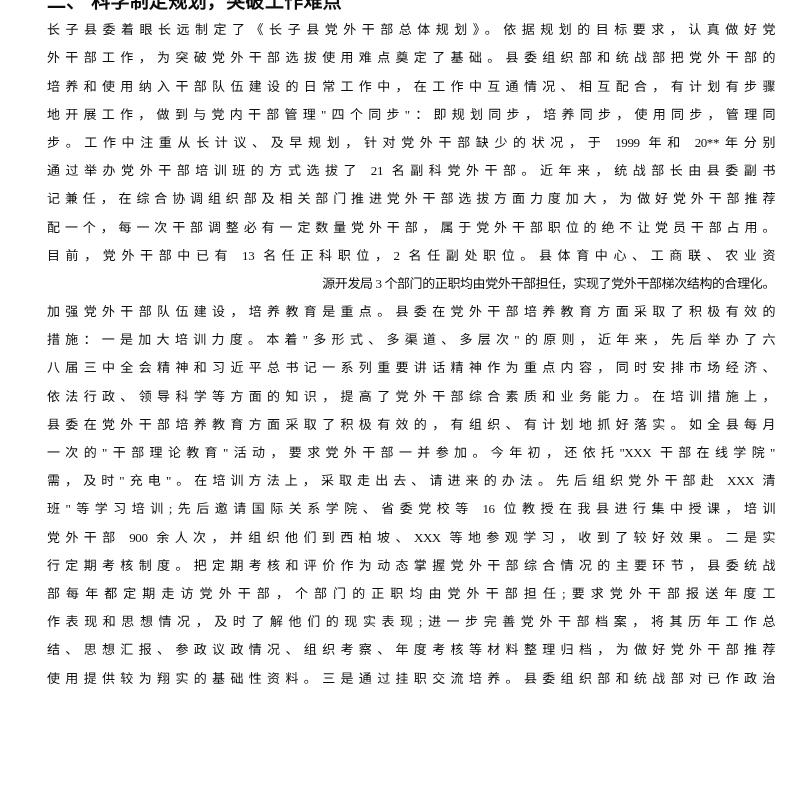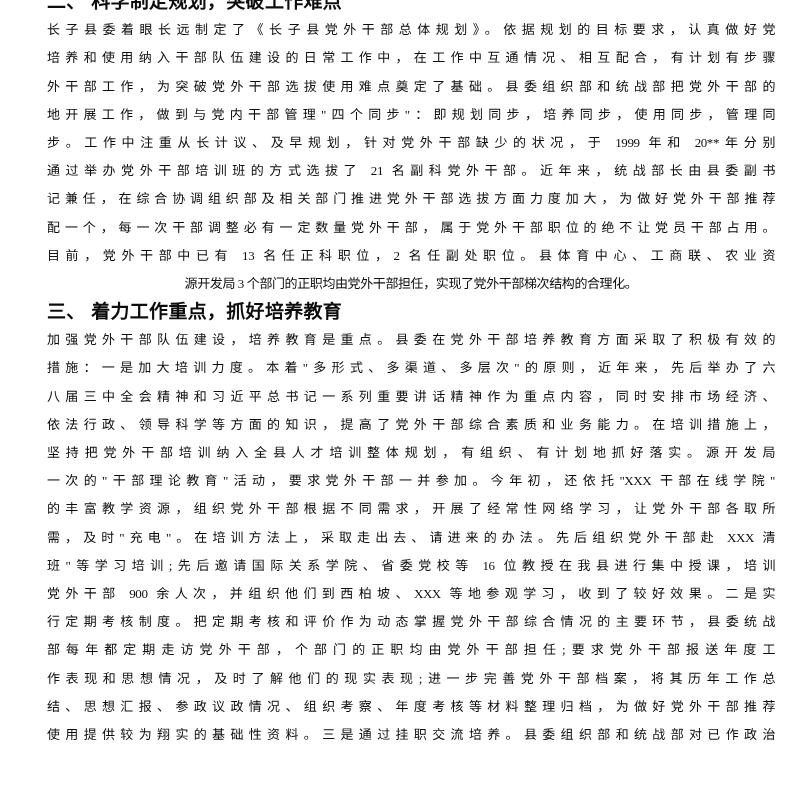--- a/index.html
+++ b/index.html
@@ -33,55 +33,53 @@
   }
   
   .line.j {
     white-space: normal;
     text-align: justify;
     text-align-last: justify;
   }
   
   .line.e {
     white-space: normal;
-    text-align: center;
+    text-align: right;
   }
   
   .line.h {
     font-family: "Liberation Sans", "DejaVu Sans", sans-serif;
     font-weight: bold;
     font-size: 19px;
     letter-spacing: 0.3px;
     text-align: left;
     white-space: nowrap;
   }
 </style>
 </head>
 <body style="background: rgb(255, 255, 255);">
 
 <div class="page" style="color: rgb(13, 13, 13);">
     <div class="line h">二、 科学制定规划，突破工作难点</div>
     <div class="line j">长子县委着眼长远制定了《长子县党外干部总体规划》。依据规划的目标要求，认真做好党</div>
+    <div class="line j">外干部工作，为突破党外干部选拔使用难点奠定了基础。县委组织部和统战部把党外干部的</div>
     <div class="line j">培养和使用纳入干部队伍建设的日常工作中，在工作中互通情况、相互配合，有计划有步骤</div>
-    <div class="line j">外干部工作，为突破党外干部选拔使用难点奠定了基础。县委组织部和统战部把党外干部的</div>
     <div class="line j">地开展工作，做到与党内干部管理"四个同步"：即规划同步，培养同步，使用同步，管理同</div>
     <div class="line j">步。工作中注重从长计议、及早规划，针对党外干部缺少的状况，于 1999 年和 20**年分别</div>
     <div class="line j">通过举办党外干部培训班的方式选拔了 21 名副科党外干部。近年来，统战部长由县委副书</div>
     <div class="line j">记兼任，在综合协调组织部及相关部门推进党外干部选拔方面力度加大，为做好党外干部推荐</div>
     <div class="line j">配一个，每一次干部调整必有一定数量党外干部，属于党外干部职位的绝不让党员干部占用。</div>
     <div class="line j">目前，党外干部中已有 13 名任正科职位，2 名任副处职位。县体育中心、工商联、农业资</div>
     <div class="line e">源开发局 3 个部门的正职均由党外干部担任，实现了党外干部梯次结构的合理化。</div>
-    <div class="line h">三、 着力工作重点，抓好培养教育</div>
     <div class="line j">加强党外干部队伍建设，培养教育是重点。县委在党外干部培养教育方面采取了积极有效的</div>
     <div class="line j">措施：一是加大培训力度。本着"多形式、多渠道、多层次"的原则，近年来，先后举办了六</div>
     <div class="line j">八届三中全会精神和习近平总书记一系列重要讲话精神作为重点内容，同时安排市场经济、</div>
     <div class="line j">依法行政、领导科学等方面的知识，提高了党外干部综合素质和业务能力。在培训措施上，</div>
-    <div class="line j">坚持把党外干部培训纳入全县人才培训整体规划，有组织、有计划地抓好落实。源开发局</div>
+    <div class="line j">县委在党外干部培养教育方面采取了积极有效的，有组织、有计划地抓好落实。如全县每月</div>
     <div class="line j">一次的"干部理论教育"活动，要求党外干部一并参加。今年初，还依托"XXX 干部在线学院"</div>
-    <div class="line j">的丰富教学资源，组织党外干部根据不同需求，开展了经常性网络学习，让党外干部各取所</div>
     <div class="line j">需，及时"充电"。在培训方法上，采取走出去、请进来的办法。先后组织党外干部赴 XXX 清</div>
     <div class="line j">班"等学习培训;先后邀请国际关系学院、省委党校等 16 位教授在我县进行集中授课，培训</div>
     <div class="line j">党外干部 900 余人次，并组织他们到西柏坡、XXX 等地参观学习，收到了较好效果。二是实</div>
     <div class="line j">行定期考核制度。把定期考核和评价作为动态掌握党外干部综合情况的主要环节，县委统战</div>
     <div class="line j">部每年都定期走访党外干部，个部门的正职均由党外干部担任;要求党外干部报送年度工</div>
     <div class="line j">作表现和思想情况，及时了解他们的现实表现;进一步完善党外干部档案，将其历年工作总</div>
     <div class="line j">结、思想汇报、参政议政情况、组织考察、年度考核等材料整理归档，为做好党外干部推荐</div>
     <div class="line j">使用提供较为翔实的基础性资料。三是通过挂职交流培养。县委组织部和统战部对已作政治</div>
   </div>
 

